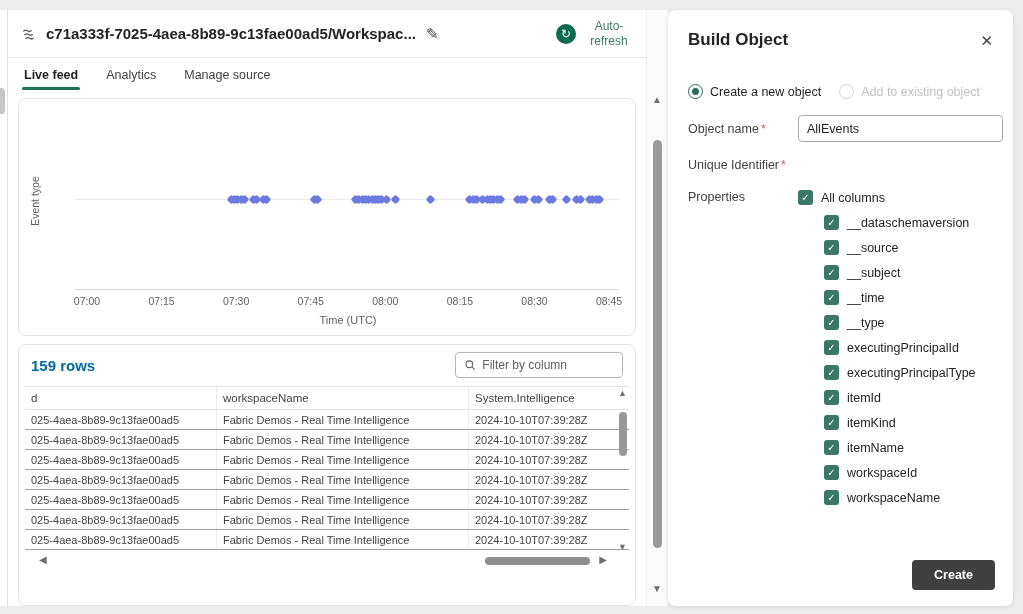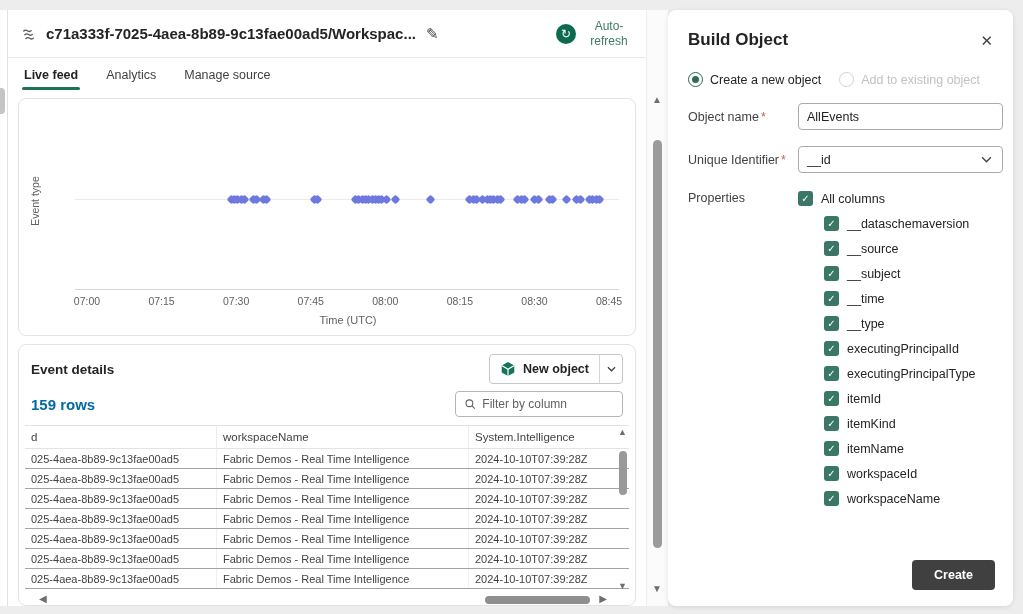--- a/index.html
+++ b/index.html
@@ -70,21 +70,21 @@
   
   .gutter { position:absolute; left:646px; top:10px; bottom:8px; width:22px; background:#fbfbfb; border-left:1px solid #eee; }
   .g-arrow { position:absolute; left:5px; font-size:10px; color:#6e6e6e; cursor:pointer; }
   .g-thumb { position:absolute; left:6px; top:130px; height:408px; width:9px; background:#9b9b9b; border-radius:5px; cursor:grab; }
 
   
   .panel { position:absolute; left:668px; top:10px; width:345px; bottom:8px; background:#fff; border-radius:8px; box-shadow:0 1px 5px rgba(0,0,0,.10); }
   .panel-head { display:flex; align-items:center; justify-content:space-between; padding:20px 20px 0 20px; }
   .panel-title { font-size:17px; font-weight:700; color:#242424; }
   .close-x { font-size:15px; color:#424242; cursor:pointer; line-height:1; }
-  .radio-row { display:flex; align-items:center; gap:18px; margin:22px 20px 0 20px; }
+  .radio-row { display:flex; align-items:center; gap:18px; margin:34px 20px 0 20px; }
   .radio-opt { display:flex; align-items:center; gap:7px; cursor:pointer; }
   .radio-circle { width:15px; height:15px; border-radius:50%; border:1.5px solid #8a8a8a; position:relative; flex:0 0 auto; }
   .radio-opt.selected .radio-circle { border-color:#2e6b59; }
   .radio-opt.selected .radio-circle::after { content:""; position:absolute; left:3px; top:3px; width:7px; height:7px; border-radius:50%; background:#2e6b59; }
   .radio-opt .radio-label { font-size:12.5px; color:#242424; }
   .radio-opt.disabled { cursor:default; }
   .radio-opt.disabled .radio-circle { border-color:#d1d1d1; }
   .radio-opt.disabled .radio-label { color:#c2c2c2; }
   .field-row { display:flex; align-items:center; margin:16px 10px 0 20px; }
   .field-label { width:110px; flex:0 0 auto; font-size:12.5px; color:#424242; }
@@ -188,38 +188,20 @@
           <span class="marker" style="left: 92.2018%; background: rgb(110, 121, 223);"></span>
           <span class="marker" style="left: 92.8135%; background: rgb(110, 121, 223);"></span>
           <span class="marker" style="left: 94.4954%; background: rgb(110, 121, 223);"></span>
           <span class="marker" style="left: 95.1835%; background: rgb(110, 121, 223);"></span>
           <span class="marker" style="left: 95.8716%; background: rgb(110, 121, 223);"></span>
           <span class="marker" style="left: 96.4832%; background: rgb(110, 121, 223);"></span>
         </div>
     </div>
 
     <div class="details-card">
-      <div class="dc-head">
-        <div class="dc-title">Event details</div>
-        <div class="split-btn">
-          <div class="split-main">
-            <svg width="16" height="16" viewBox="0 0 16 16">
-              <polygon points="8,1 14.3,4.6 14.3,11.4 8,15 1.7,11.4 1.7,4.6" fill="#17735a"></polygon>
-              <path d="M1.7 4.6 L8 8.2 L14.3 4.6 M8 8.2 L8 15" fill="none" stroke="#fff" stroke-width="1.2"></path>
-            </svg>
-            <span class="nob-label">New object</span>
-          </div>
-          <div class="split-divider"></div>
-          <div class="split-chev">
-            <svg class="chev-svg" width="9" height="6" viewBox="0 0 10 6">
-                <polyline points="1,1 5,5 9,1" fill="none" stroke="#424242" stroke-width="1.4"></polyline>
-              </svg>
-          </div>
-        </div>
-      </div>
       <div class="dc-sub">
         <div class="rows-count">159 rows</div>
         <div class="filter-box">
           <svg width="14" height="14" viewBox="0 0 16 16" fill="none" stroke="#616161" stroke-width="1.4">
               <circle cx="7" cy="7" r="4.4"></circle>
               <line x1="10.4" y1="10.4" x2="14" y2="14"></line>
             </svg>
           <input placeholder="Filter by column" style="">
         </div>
       </div>
@@ -304,26 +286,20 @@
       </div>
     </div>
 
     <div class="field-row">
       <div class="field-label"><span>Object name</span><span class="req">*</span></div>
       <input class="text-input" value="AllEvents" style="">
     </div>
 
     <div class="field-row">
       <div class="field-label"><span>Unique Identifier</span><span class="req">*</span></div>
-      <div class="combo">
-        <span>__id</span>
-        <svg class="chev-svg" width="11" height="7" viewBox="0 0 10 6">
-            <polyline points="1,1 5,5 9,1" fill="none" stroke="#424242" stroke-width="1.2"></polyline>
-          </svg>
-      </div>
     </div>
 
     <div class="props-row">
       <div class="field-label">Properties</div>
       <div style="flex:1;">
         <div class="checkbox-item">
           <span class="checkbox">✓</span>
           <span class="cb-label">All columns</span>
         </div>
         <div class="props-children" id="props-children">

